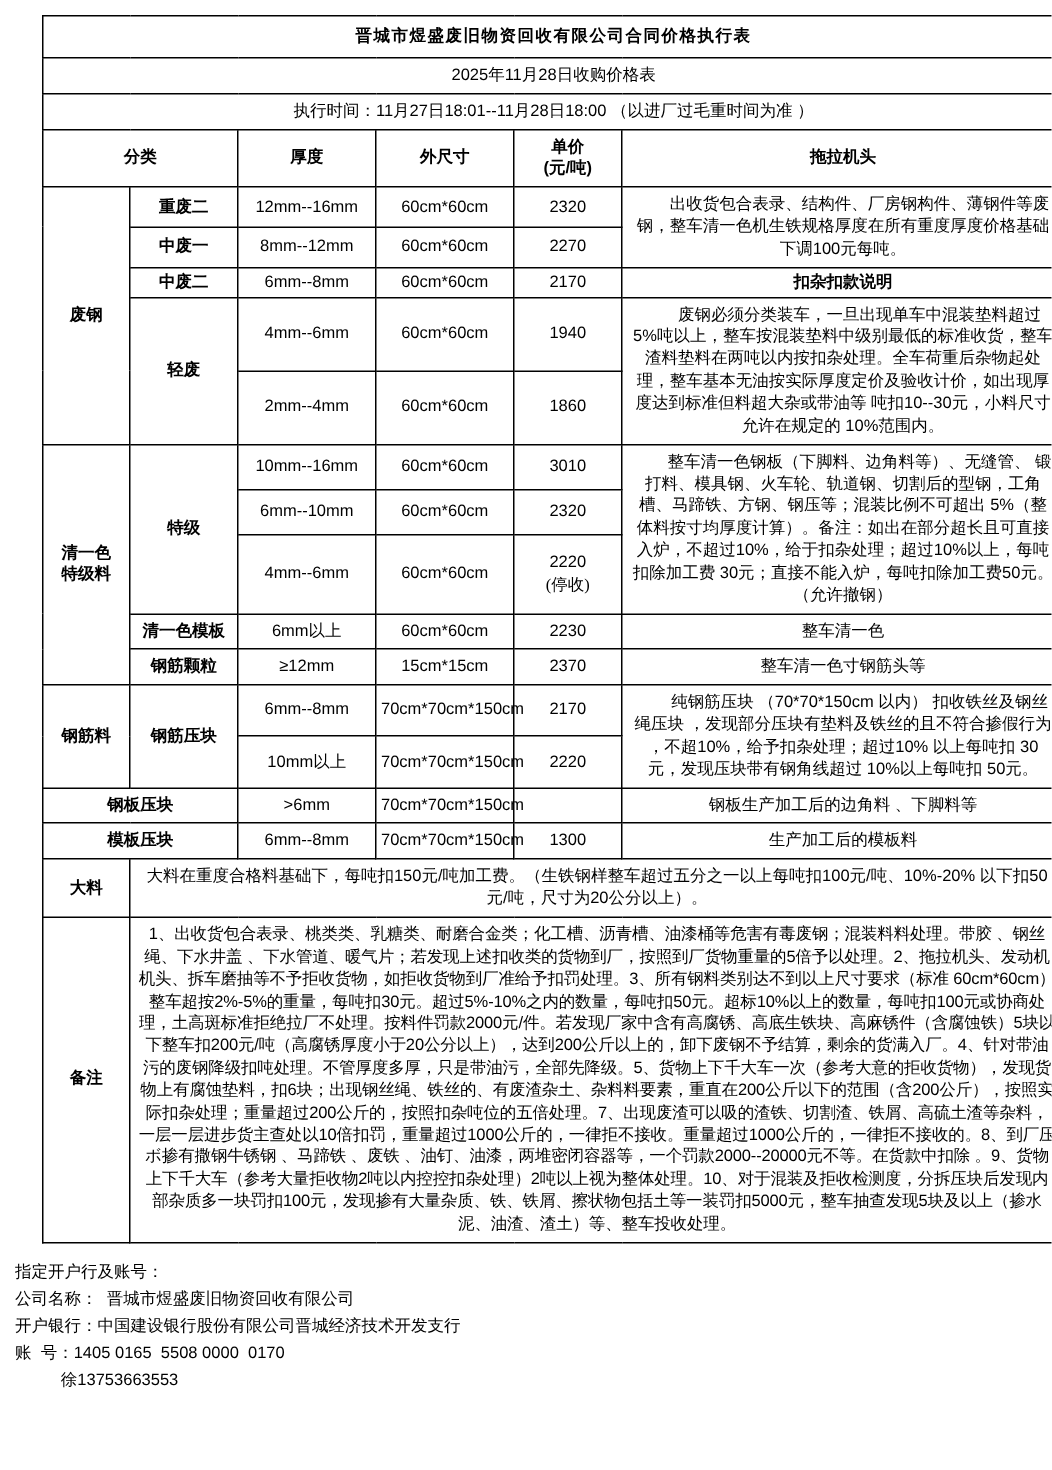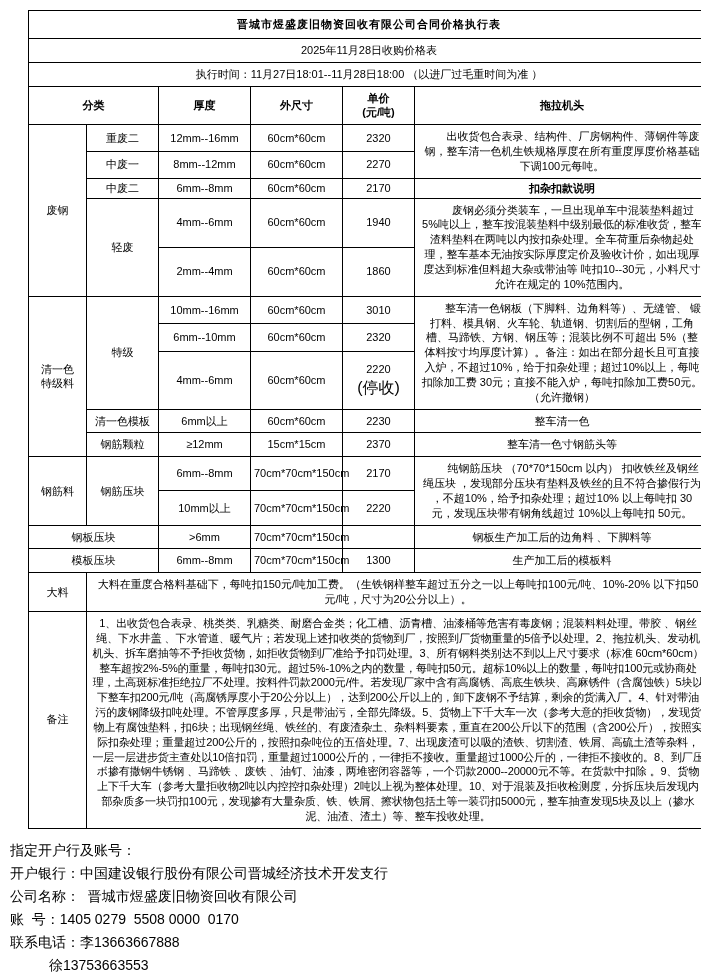--- a/index.html
+++ b/index.html
@@ -45,25 +45,25 @@
     font-size:12px;
     font-weight:normal;
     padding:4px 0 !important;
   }
   .hdr{
     font-weight:bold;
     font-size:12px;
     padding:4px 0 !important;
   }
   .grp{
-    font-weight:normal;
+    font-weight:bold;
     font-size:13px;
   }
   .cat{
-    font-weight:normal;
+    font-weight:bold;
     font-size:12px;
   }
   .desc{
     text-align:left;
     font-size:11px;
     line-height:1.5;
     padding:4px 6px !important;
     text-indent:2em;
   }
   .desc.notitle{text-indent:0;}
@@ -83,26 +83,26 @@
   .remark-body{
     text-align:left;
     font-size:9.3px;
     line-height:1.5;
     padding:4px 5px !important;
     letter-spacing:-0.1px;
   }
   .footer{
     width:681px;
     margin:0 auto;
-    font-size:14px;
+    font-size:11px;
     line-height:1.65;
     padding-top:4px;
   }
   .footer div{white-space:pre;}
-  .stop{font-size:16px;}
+  .stop{font-size:11px;font-family:Liberation Serif, serif;}
 </style>
 </head>
 <body>
 
 <div class="page">
 <table class="main">
   <colgroup>
     <col style="width:58px">
     <col style="width:72px">
     <col style="width:92px">
@@ -244,18 +244,17 @@
   <tr>
     <td class="grp">备注</td>
     <td class="remark-body" colspan="5">1、出收货包合表录、桃类类、乳糖类、耐磨合金类；化工槽、沥青槽、油漆桶等危害有毒废钢；混装料料处理。带胶 、钢丝绳、下水井盖 、下水管道、暖气片；若发现上述扣收类的货物到厂，按照到厂货物重量的5倍予以处理。2、拖拉机头、发动机机头、拆车磨抽等不予拒收货物，如拒收货物到厂准给予扣罚处理。3、所有钢料类别达不到以上尺寸要求（标准 60cm*60cm）整车超按2%-5%的重量，每吨扣30元。超过5%-10%之内的数量，每吨扣50元。超标10%以上的数量，每吨扣100元或协商处理，土高斑标准拒绝拉厂不处理。按料件罚款2000元/件。若发现厂家中含有高腐锈、高底生铁块、高麻锈件（含腐蚀铁）5块以下整车扣200元/吨（高腐锈厚度小于20公分以上），达到200公斤以上的，卸下废钢不予结算，剩余的货满入厂。4、针对带油污的废钢降级扣吨处理。不管厚度多厚，只是带油污，全部先降级。5、货物上下千大车一次（参考大意的拒收货物），发现货物上有腐蚀垫料，扣6块；出现钢丝绳、铁丝的、有废渣杂土、杂料料要素，重直在200公斤以下的范围（含200公斤），按照实际扣杂处理；重量超过200公斤的，按照扣杂吨位的五倍处理。7、出现废渣可以吸的渣铁、切割渣、铁屑、高硫土渣等杂料，一层一层进步货主查处以10倍扣罚，重量超过1000公斤的，一律拒不接收。重量超过1000公斤的，一律拒不接收的。8、到厂压ボ掺有撒钢牛锈钢 、马蹄铁 、废铁 、油钉、油漆，两堆密闭容器等，一个罚款2000--20000元不等。在货款中扣除 。9、货物上下千大车（参考大量拒收物2吨以内控控扣杂处理）2吨以上视为整体处理。10、对于混装及拒收检测度，分拆压块后发现内部杂质多一块罚扣100元，发现掺有大量杂质、铁、铁屑、擦状物包括土等一装罚扣5000元，整车抽查发现5块及以上（掺水泥、油渣、渣土）等、整车投收处理。</td>
   </tr>
 </tbody>
     </table>
 </div>
 
 <div class="footer">
   <div>指定开户行及账号：</div>
+  <div>公司名称：  晋城市煜盛废旧物资回收有限公司</div>
   <div>开户银行：中国建设银行股份有限公司晋城经济技术开发支行</div>
-  <div>公司名称：  晋城市煜盛废旧物资回收有限公司</div>
-  <div>账  号：1405 0279  5508 0000  0170</div>
-  <div>联系电话：李13663667888</div>
+  <div>账  号：1405 0165  5508 0000  0170</div>
   <div>          徐13753663553</div>
 </div>
 
 </body></html>

